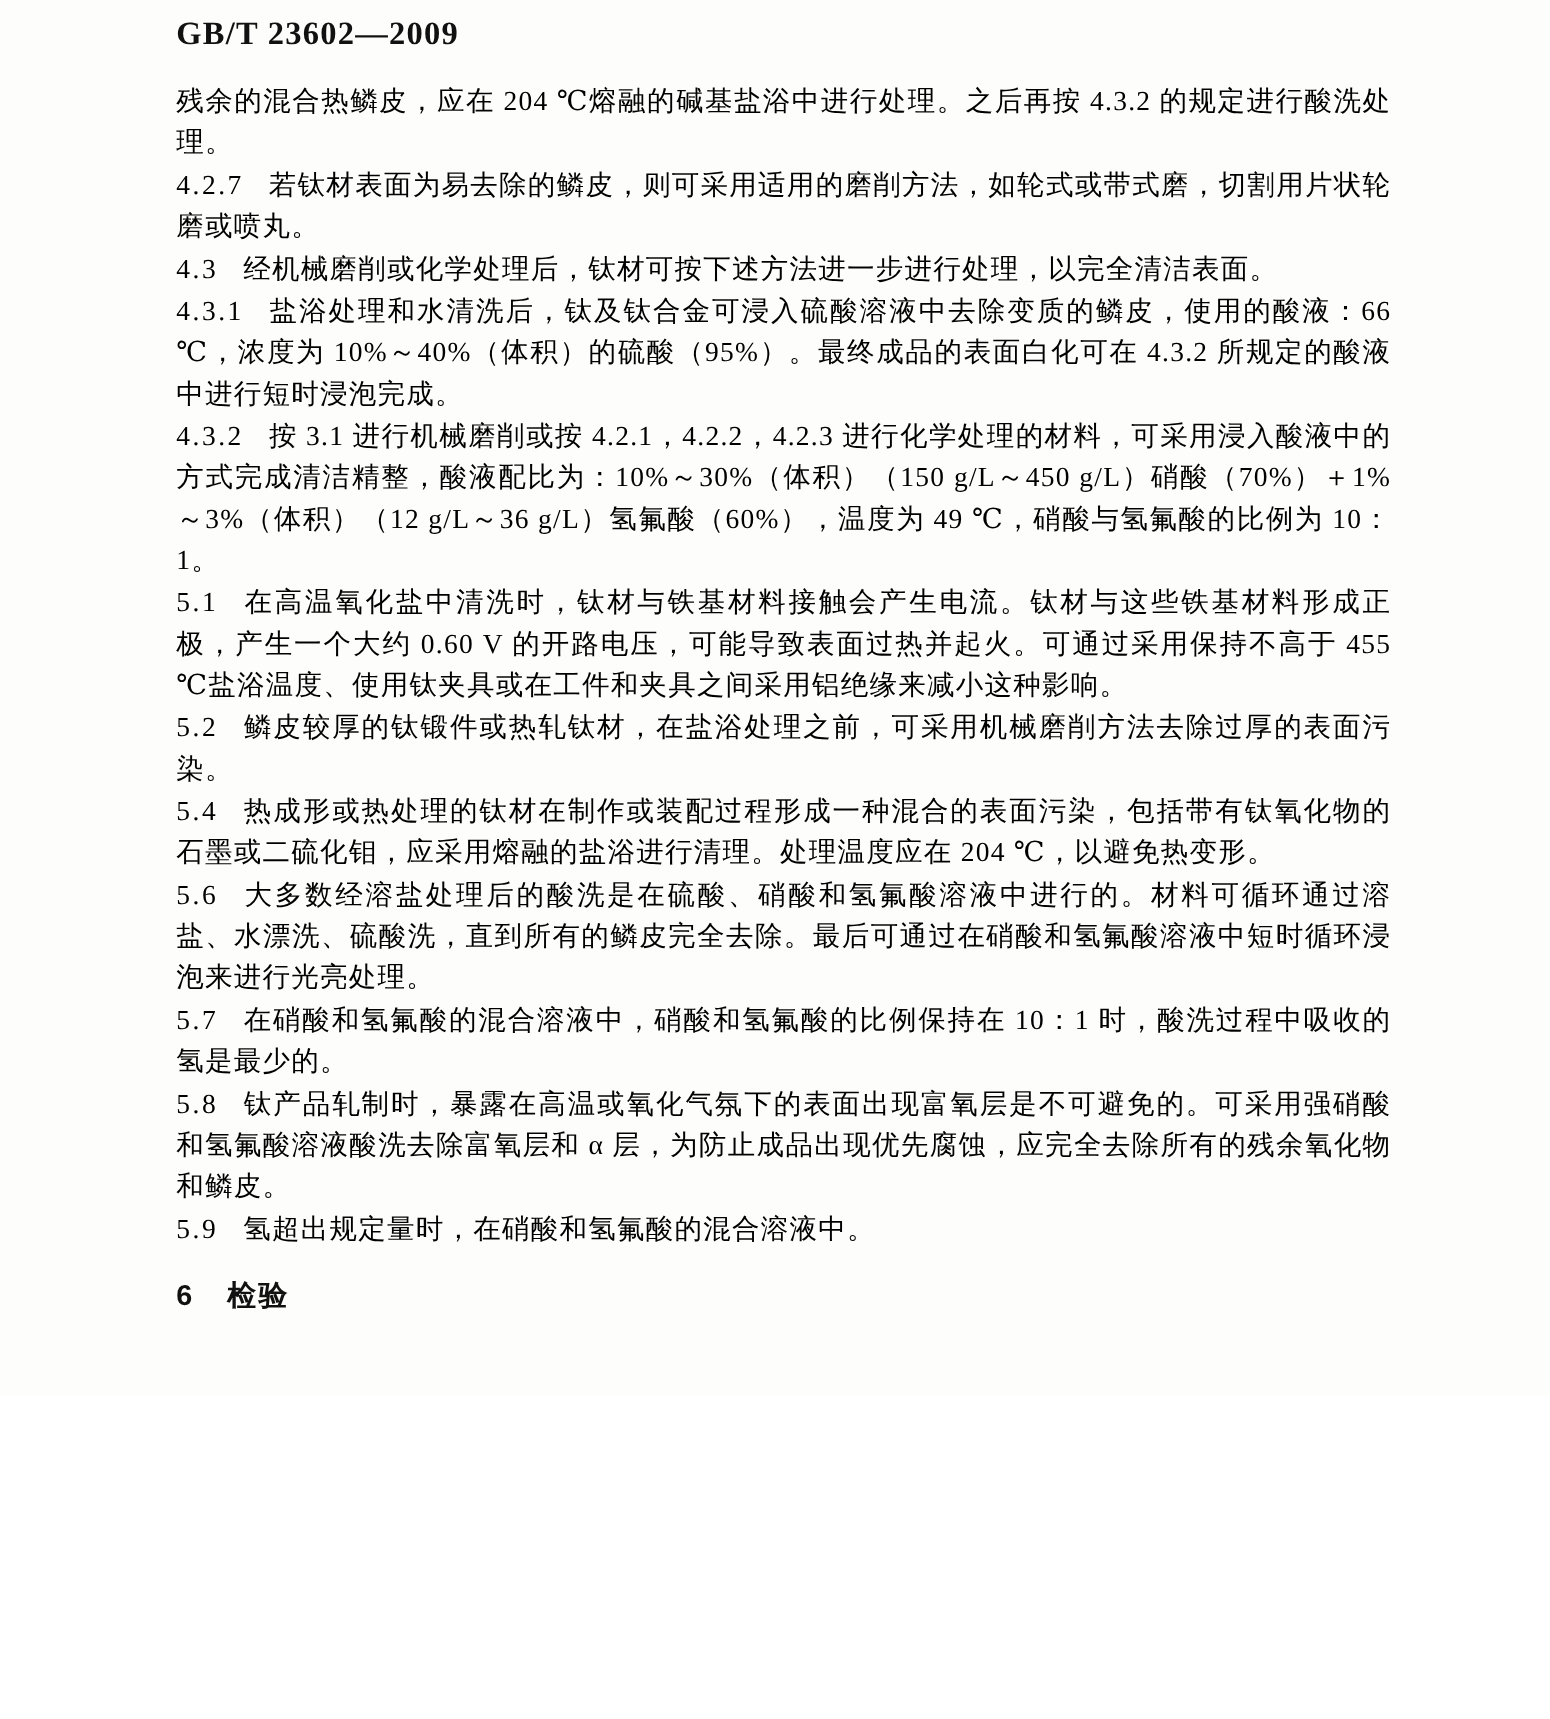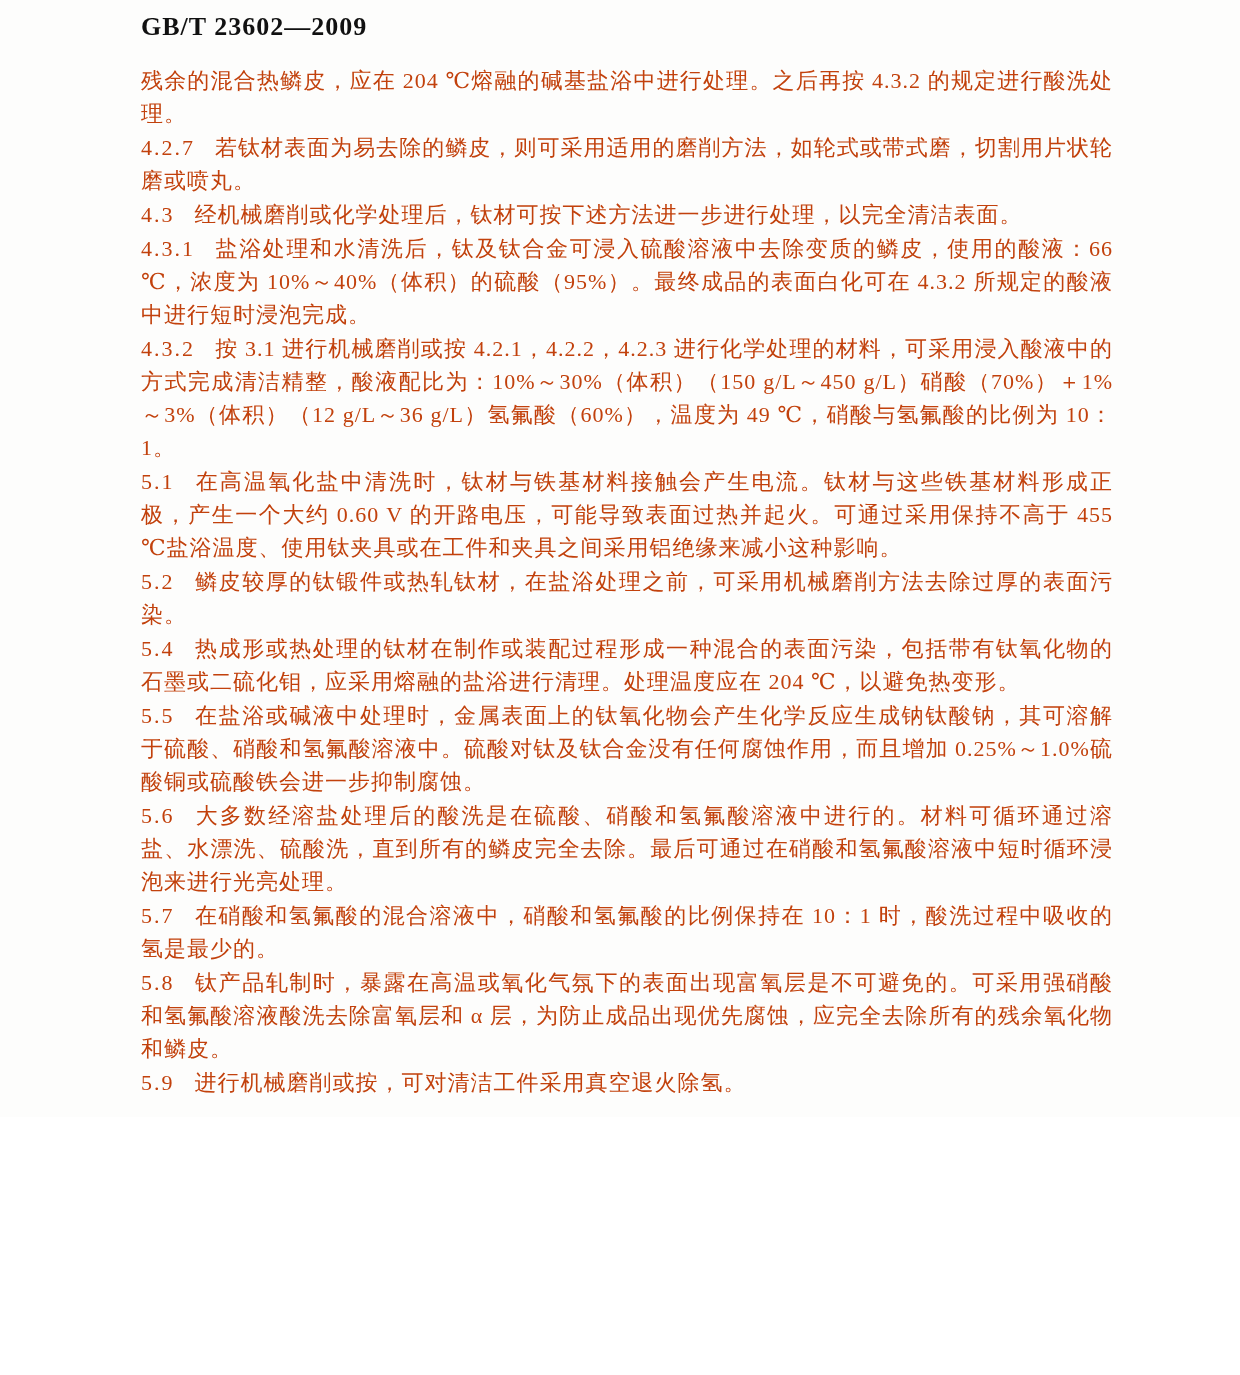--- a/index.html
+++ b/index.html
@@ -26,21 +26,21 @@
     left: 141px;
     top: 64px;
     width: 972px;
   }
   .clause {
     margin: 0 0 1px 0;
     font-size: 22px;
     line-height: 33px;
     letter-spacing: 1px;
     text-align: justify;
-    color: #c2410c;
+    color: #000000;
   }
   .clause .num {
     padding-right: 20px;
     letter-spacing: 2px;
     white-space: nowrap;
   }
   .heading {
     margin: 21px 0 17px 0;
     font-size: 23px;
     line-height: 33px;
@@ -60,21 +60,20 @@
   <div class="doc-header">GB/T 23602—2009</div>
   <div class="doc-body">
       <p class="clause"><span>残余的混合热鳞皮，应在 204 ℃熔融的碱基盐浴中进行处理。之后再按 4.3.2 的规定进行酸洗处理。</span></p>
       <p class="clause"><span class="num">4.2.7</span><span>若钛材表面为易去除的鳞皮，则可采用适用的磨削方法，如轮式或带式磨，切割用片状轮磨或喷丸。</span></p>
       <p class="clause"><span class="num">4.3</span><span>经机械磨削或化学处理后，钛材可按下述方法进一步进行处理，以完全清洁表面。</span></p>
       <p class="clause"><span class="num">4.3.1</span><span>盐浴处理和水清洗后，钛及钛合金可浸入硫酸溶液中去除变质的鳞皮，使用的酸液：66 ℃，浓度为 10%～40%（体积）的硫酸（95%）。最终成品的表面白化可在 4.3.2 所规定的酸液中进行短时浸泡完成。</span></p>
       <p class="clause"><span class="num">4.3.2</span><span>按 3.1 进行机械磨削或按 4.2.1，4.2.2，4.2.3 进行化学处理的材料，可采用浸入酸液中的方式完成清洁精整，酸液配比为：10%～30%（体积）（150 g/L～450 g/L）硝酸（70%）＋1%～3%（体积）（12 g/L～36 g/L）氢氟酸（60%），温度为 49 ℃，硝酸与氢氟酸的比例为 10：1。</span></p>
       <p class="clause"><span class="num">5.1</span><span>在高温氧化盐中清洗时，钛材与铁基材料接触会产生电流。钛材与这些铁基材料形成正极，产生一个大约 0.60 V 的开路电压，可能导致表面过热并起火。可通过采用保持不高于 455 ℃盐浴温度、使用钛夹具或在工件和夹具之间采用铝绝缘来减小这种影响。</span></p>
       <p class="clause"><span class="num">5.2</span><span>鳞皮较厚的钛锻件或热轧钛材，在盐浴处理之前，可采用机械磨削方法去除过厚的表面污染。</span></p>
       <p class="clause"><span class="num">5.4</span><span>热成形或热处理的钛材在制作或装配过程形成一种混合的表面污染，包括带有钛氧化物的石墨或二硫化钼，应采用熔融的盐浴进行清理。处理温度应在 204 ℃，以避免热变形。</span></p>
-      <p class="clause"><span class="num">5.5</span><span>在盐浴或碱液中处理时，金属表面上的钛氧化物会产生化学反应生成钠钛酸钠，其可溶解于硫酸、硝酸和氢氟酸溶液中。硫酸对钛及钛合金没有任何腐蚀作用，而且增加 0.25%～1.0%硫酸铜或硫酸铁会进一步抑制腐蚀。</span></p>
       <p class="clause"><span class="num">5.6</span><span>大多数经溶盐处理后的酸洗是在硫酸、硝酸和氢氟酸溶液中进行的。材料可循环通过溶盐、水漂洗、硫酸洗，直到所有的鳞皮完全去除。最后可通过在硝酸和氢氟酸溶液中短时循环浸泡来进行光亮处理。</span></p>
       <p class="clause"><span class="num">5.7</span><span>在硝酸和氢氟酸的混合溶液中，硝酸和氢氟酸的比例保持在 10：1 时，酸洗过程中吸收的氢是最少的。</span></p>
       <p class="clause"><span class="num">5.8</span><span>钛产品轧制时，暴露在高温或氧化气氛下的表面出现富氧层是不可避免的。可采用强硝酸和氢氟酸溶液酸洗去除富氧层和 α 层，为防止成品出现优先腐蚀，应完全去除所有的残余氧化物和鳞皮。</span></p>
-      <p class="clause"><span class="num">5.9</span><span>进行机械磨削或按，可对清洁工件采用真空退火除氢。</span></p>
+      <p class="clause"><span class="num">5.9</span><span>氢超出规定量时，在硝酸和氢氟酸的混合溶液中。</span></p>
       <p class="heading"><span class="num">6</span><span>检验</span></p>
       <p class="clause"></p>
     </div>
 </div>
 
 </body></html>

